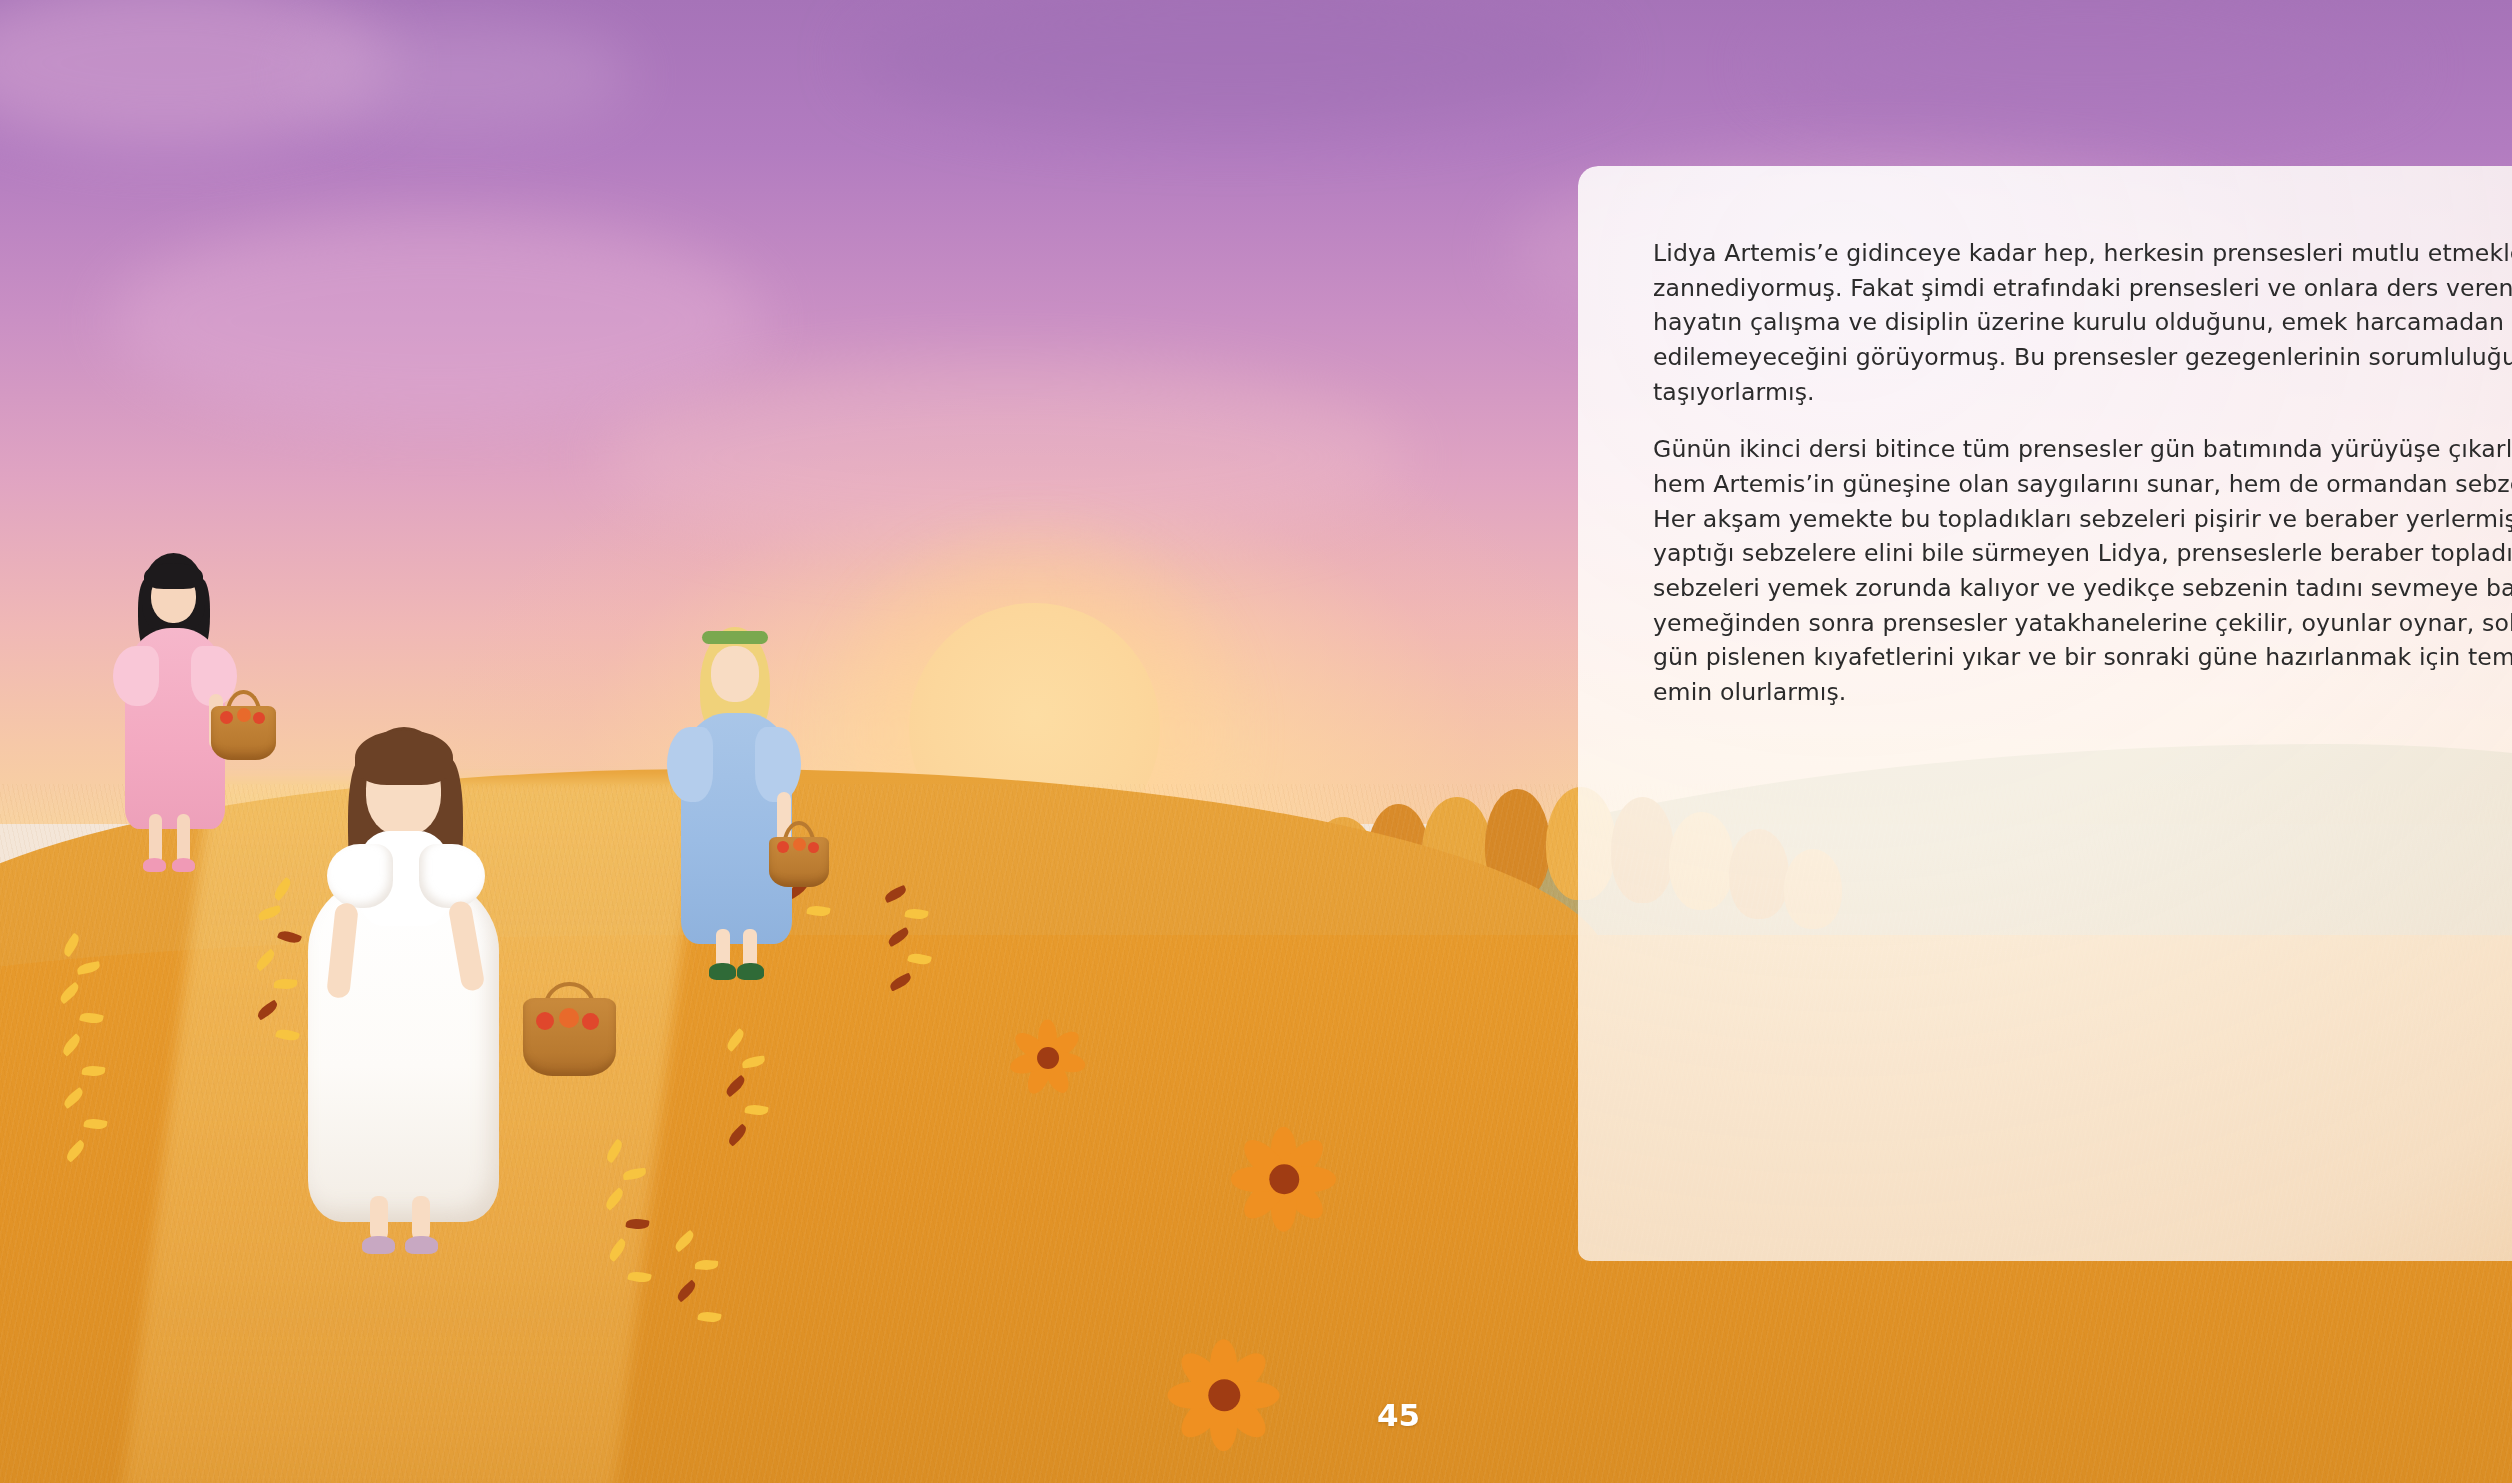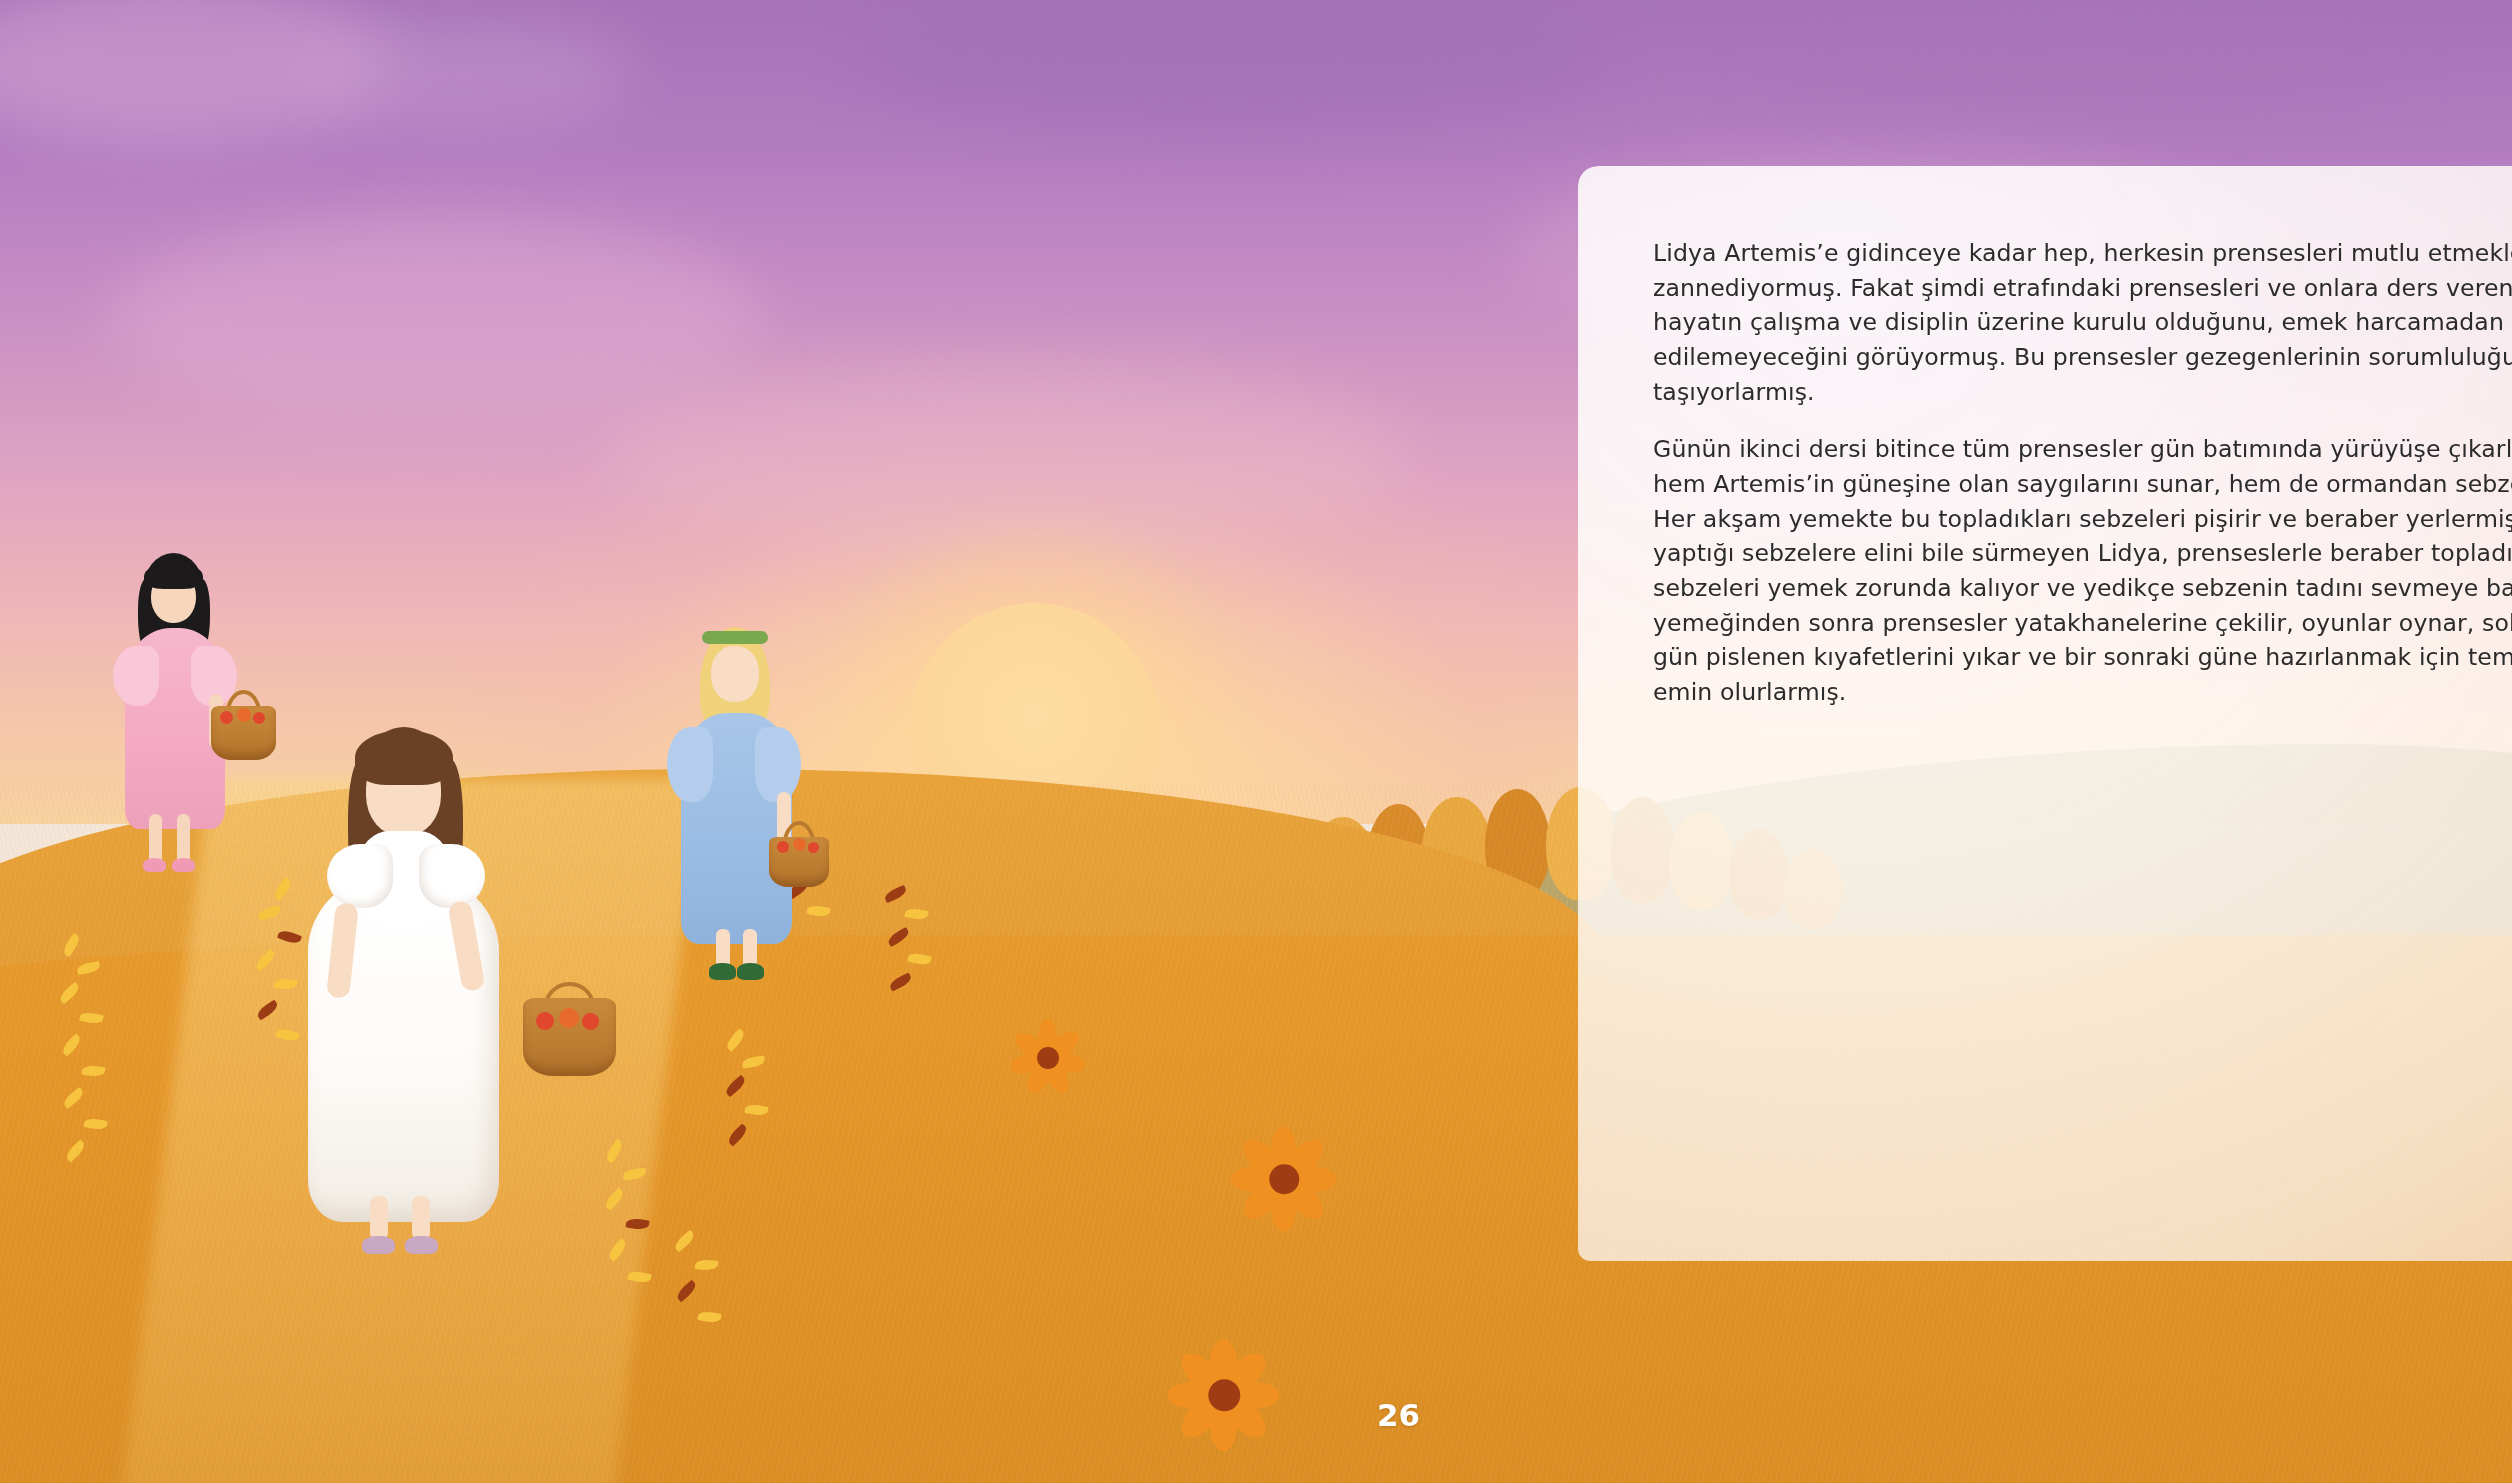--- a/index.html
+++ b/index.html
@@ -599,16 +599,16 @@
     </div>
 
   </div>
 
   <div class="text-panel"></div>
   <div class="text-body">
     <p>Lidya Artemis’e gidinceye kadar hep, herkesin prensesleri mutlu etmekle sorumlu olduğunu zannediyormuş. Fakat şimdi etrafındaki prensesleri ve onlara ders veren kraliçeleri dinledikçe, hayatın çalışma ve disiplin üzerine kurulu olduğunu, emek harcamadan hiçbir başarının elde edilemeyeceğini görüyormuş. Bu prensesler gezegenlerinin sorumluluğunu sırtlarında taşıyorlarmış.</p>
     <p>Günün ikinci dersi bitince tüm prensesler gün batımında yürüyüşe çıkarlarmış. Bu yürüyüşlerde hem Artemis’in güneşine olan saygılarını sunar, hem de ormandan sebze ve meyve toplarlarmış. Her akşam yemekte bu topladıkları sebzeleri pişirir ve beraber yerlermiş. Dünya’dayken annesinin yaptığı sebzelere elini bile sürmeyen Lidya, prenseslerle beraber topladıkları ve pişirdikleri bu sebzeleri yemek zorunda kalıyor ve yedikçe sebzenin tadını sevmeye başlıyormuş. Akşam yemeğinden sonra prensesler yatakhanelerine çekilir, oyunlar oynar, sohbet eder, temizlenir, o gün pislenen kıyafetlerini yıkar ve bir sonraki güne hazırlanmak için temiz kıyafetleri olduğundan emin olurlarmış.</p>
   </div>
 
-  <div class="page-num left">26</div>
+  <div class="page-num left">45</div>
 
 </div>
 
 
 </body></html>

